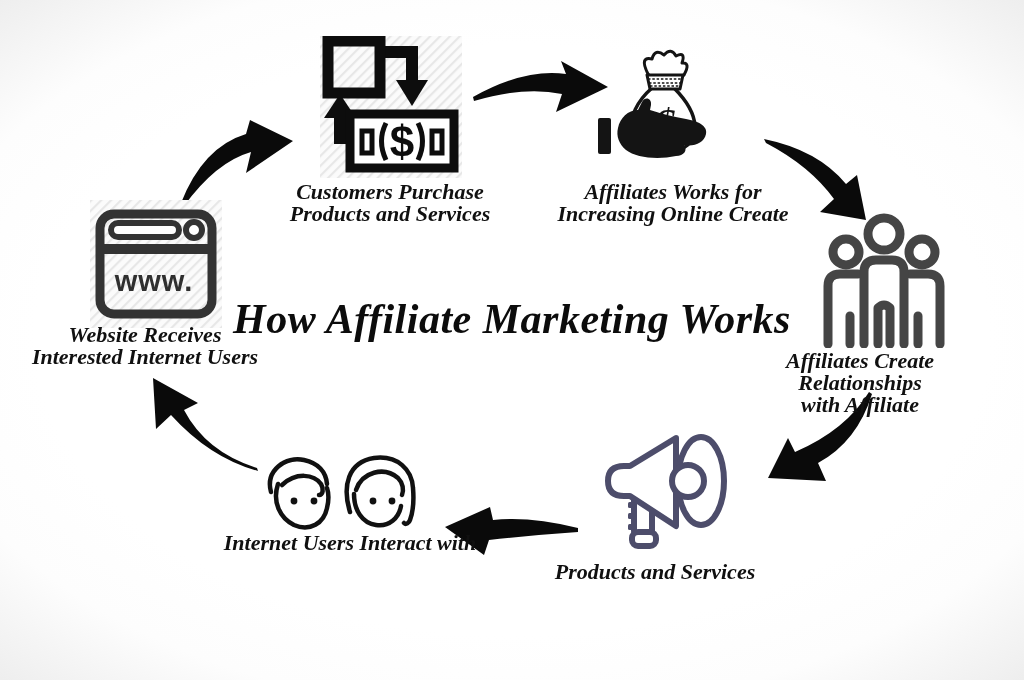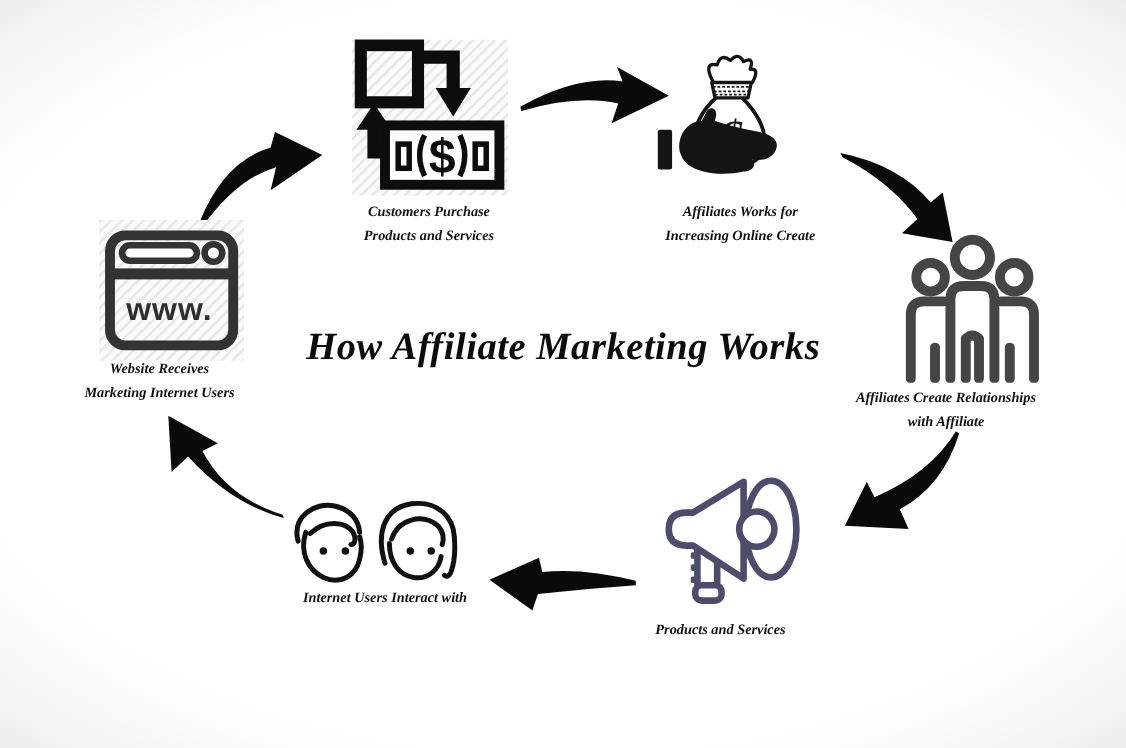--- a/index.html
+++ b/index.html
@@ -4,26 +4,26 @@
 <style>
   html,body{margin:0;padding:0;background:#888;}
   #canvas{
     position:relative;width:1024px;height:680px;overflow:hidden;
     background:radial-gradient(ellipse 75% 70% at 50% 50%, #ffffff 62%, #fdfdfd 78%, #ececec 100%);
     font-family:"Liberation Serif", serif;
   }
   .abs{position:absolute;}
   .node-label{
     text-align:center;font-style:italic;font-weight:bold;
-    font-size:13px;line-height:22px;color:#101010;
+    font-size:22px;line-height:22px;color:#101010;
     font-family:"Liberation Serif", serif;
   }
   #main-title{
     text-align:center;font-style:italic;font-weight:bold;
-    font-size:35px;color:#0c0c0c;letter-spacing:0.5px;
+    font-size:42px;color:#0c0c0c;letter-spacing:0.5px;
     font-family:"Liberation Serif", serif;
   }
   svg{display:block;}
 </style>
 </head>
 <body>
 
 <div id="canvas">
 
   <svg width="0" height="0" style="position:absolute" aria-hidden="true">
@@ -168,16 +168,16 @@
       <rect x="0" y="0" width="132" height="128" fill="url(#hatch)"></rect>
       <rect x="10" y="14" width="112" height="100" rx="14" fill="none" stroke="#333333" stroke-width="9"></rect>
       <rect x="11" y="44" width="110" height="10" fill="#333333"></rect>
       <rect x="21" y="23" width="68" height="14" rx="7" fill="#ffffff" stroke="#333333" stroke-width="6"></rect>
       <circle cx="104" cy="30" r="8" fill="#ffffff" stroke="#333333" stroke-width="6"></circle>
       <text x="64" y="91" text-anchor="middle" font-family="Liberation Sans, sans-serif" font-size="29" font-weight="bold" letter-spacing="1" fill="#2f2f2f">www.</text>
     </svg>
   </div>
   <div class="abs node-label" style="left:28px;top:324px;width:234px">
     <div>Website Receives</div>
-    <div>Marketing Internet Users</div>
+    <div>Interested Internet Users</div>
   </div>
 
 </div>
 
 </body></html>

